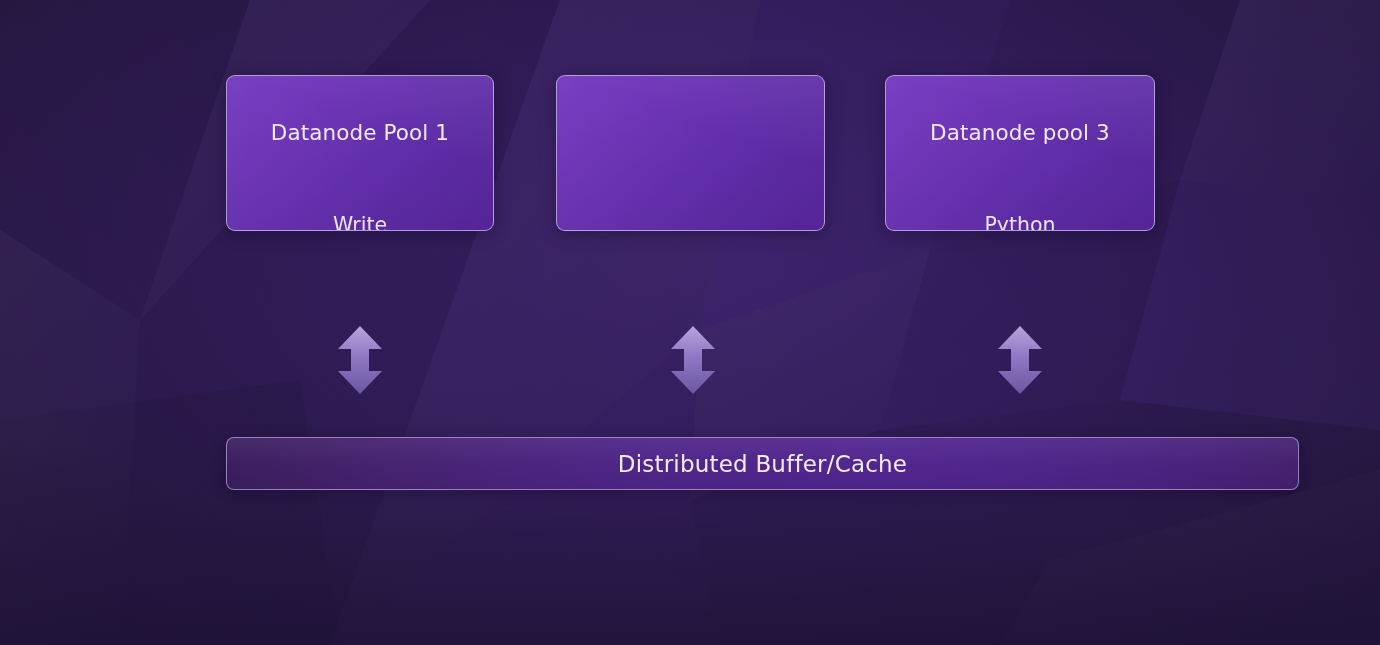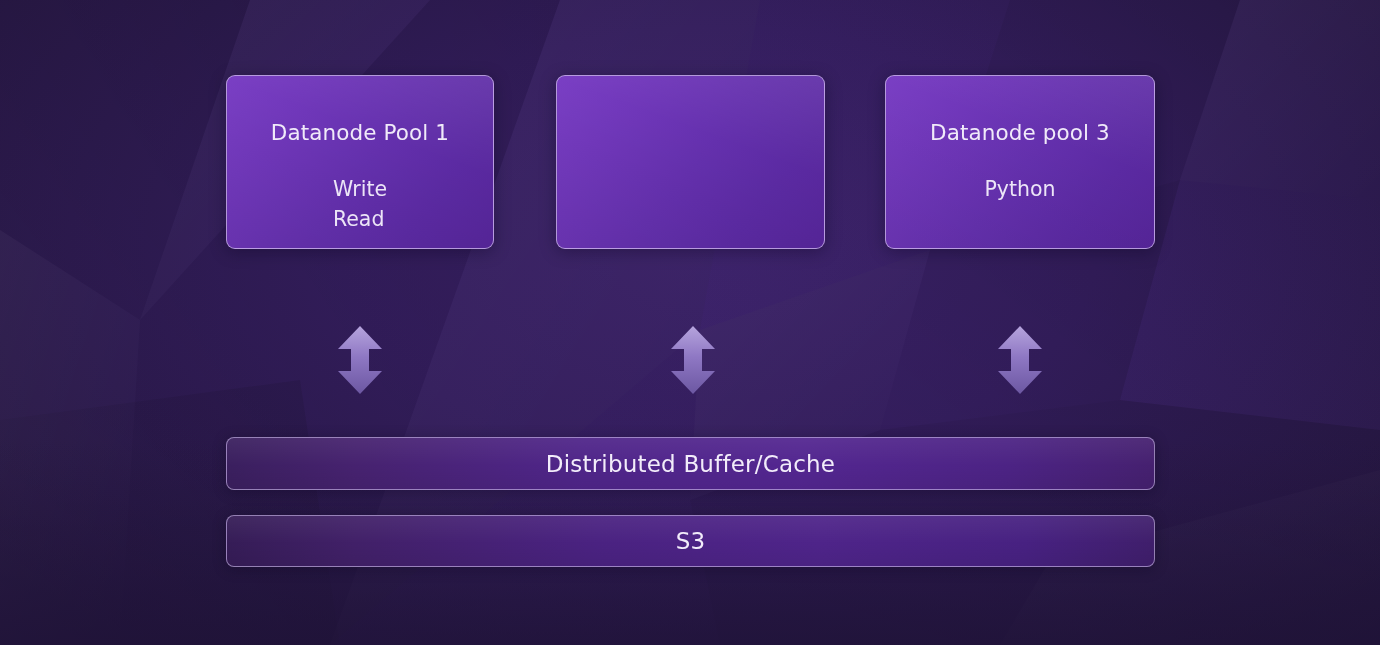--- a/index.html
+++ b/index.html
@@ -32,31 +32,32 @@
     position: absolute;
     left: 0; top: 0;
     width: 1380px; height: 645px;
     pointer-events: none;
   }
 
   
   .pool-card {
     position: absolute;
     top: 75px;
-    height: 174px;
+    height: 156px;
     border-radius: 9px;
     border: 1.3px solid rgba(214, 196, 240, 0.72);
     background:
       linear-gradient(128deg, #7a3fc4 0%, #7138bb 22%, #6430ad 52%, #5b2aa2 76%, #552598 100%);
     box-shadow: 0 3px 16px rgba(10, 4, 28, 0.35);
     display: flex;
     flex-direction: column;
     align-items: center;
     color: #efe9f8;
     overflow: hidden;
+    gap: 36px;
   }
   .pool-card::after {
     content: "";
     position: absolute;
     left: 0; top: 0; right: 0; bottom: 0;
     background: linear-gradient(200deg, rgba(255,255,255,0.07) 0%, rgba(255,255,255,0) 38%, rgba(0,0,0,0.045) 100%);
     pointer-events: none;
   }
   #card-0 { left: 226px; width: 268px; }
   #card-1 { left: 556px; width: 269px; }
@@ -93,21 +94,21 @@
     height: 70px;
   }
   #arrow-0 { left: 337px; }
   #arrow-1 { left: 670px; }
   #arrow-2 { left: 997px; }
 
   
   .layer-bar {
     position: absolute;
     left: 226px;
-    width: 929px;
+    width: 1073px;
     border-radius: 8px;
     border: 1.3px solid rgba(206, 190, 236, 0.62);
     display: flex;
     align-items: center;
     justify-content: center;
     color: #f2ecfa;
     font-size: 23px;
     font-weight: 400;
     letter-spacing: 0.2px;
     overflow: hidden;
@@ -211,17 +212,14 @@
   </svg>
 
   <svg class="arrow" id="arrow-2" viewBox="0 0 46 70">
     <polygon points="23,1 45,24 32,24 32,46 45,46 23,69 1,46 14,46 14,24 1,24" fill="url(#arrGrad)"></polygon>
   </svg>
 
   <div class="layer-bar" id="bar-cache">
     <span>Distributed Buffer/Cache</span>
   </div>
 
-  <div class="layer-bar" id="bar-s3">
-    <span>S3</span>
-  </div>
 
 </div>
 
 </body></html>

